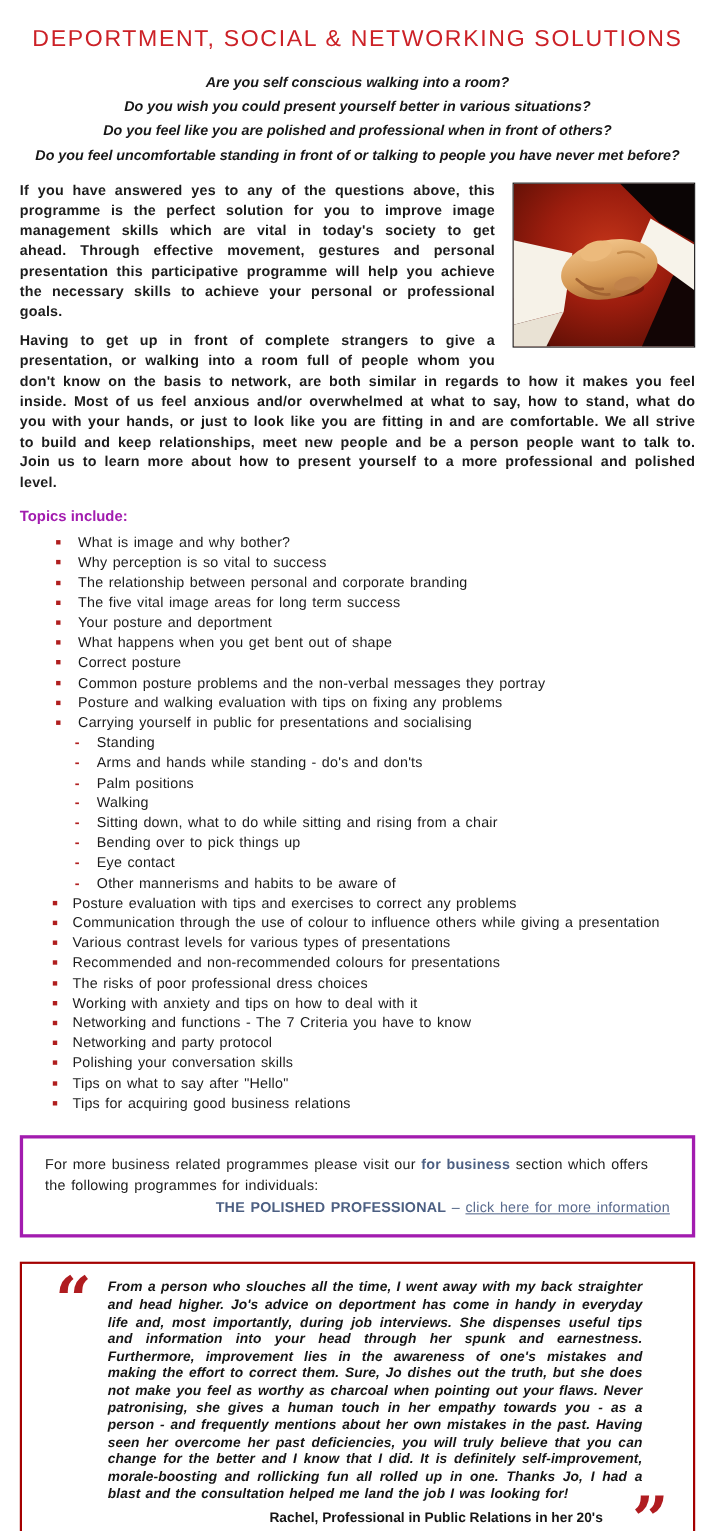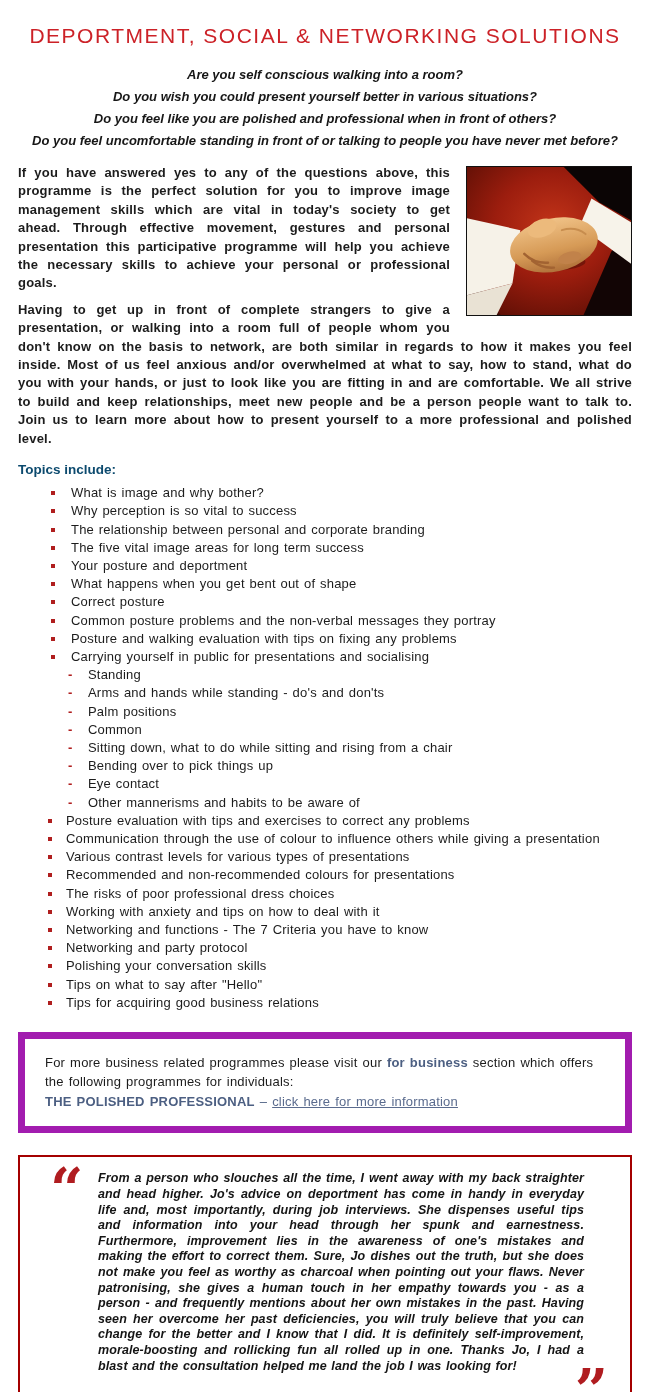--- a/index.html
+++ b/index.html
@@ -33,21 +33,21 @@
   }
   .photo svg { display:block; width:100%; height:100%; }
   p.body {
     font-size:13px; line-height:18.4px; text-align:justify;
     letter-spacing:0.2px; word-spacing:1.4px; margin-bottom:8px;font-weight:bold;
   }
 
   
   .topics-heading {
     clear:left; margin:14px 0 7px; font-size:13.5px; font-weight:bold;
-    color:#0c4a6e;
+    color:#a21caf;
   }
   ul.topics, ul.subtopics { list-style:none; }
   ul.topics li, ul.subtopics li {
     position:relative; font-size:13px; line-height:18.2px;
     letter-spacing:0.2px; word-spacing:1px; color:#1c1c1c;
   }
   ul.g1 { padding-left:33px; }
   ul.g1 li { padding-left:20px; }
   ul.g2 { padding-left:30px; }
   ul.g2 li { padding-left:18px; }
@@ -57,26 +57,26 @@
   }
   ul.subtopics { padding-left:50px; }
   ul.subtopics li { padding-left:20px; }
   ul.subtopics li::before {
     content:"-"; position:absolute; left:0; top:0; color:#B01E1E;
     font-weight:bold;
   }
 
   
   .business-box {
-    margin-top:20px; border:7px solid #a21caf;
+    margin-top:20px; border:3px solid #a21caf;
     padding:14px 20px 15px 20px;
     font-size:13px; line-height:19.5px; letter-spacing:0.2px; word-spacing:1.2px;
   }
   .business-box .blue-bold { color:#4C5F82; font-weight:bold; }
-  .prog-row { margin-top:0; }
+  .prog-row { margin-top:0;text-align:right; }
   .prog-row .dash { color:#4C5F82; }
   .prog-row a {
     color:#5A6B8E; text-decoration:underline; cursor:pointer;
   }
 
   
   .quote-box {
     position:relative; margin-top:22px; border:2px solid #A40000;
     min-height:264px; padding:14px 46px 12px 78px;
   }
@@ -158,21 +158,21 @@
       <li>What happens when you get bent out of shape</li>
       <li>Correct posture</li>
       <li>Common posture problems and the non-verbal messages they portray</li>
       <li>Posture and walking evaluation with tips on fixing any problems</li>
       <li>Carrying yourself in public for presentations and socialising</li>
     </ul>
   <ul class="subtopics">
       <li>Standing</li>
       <li>Arms and hands while standing - do's and don'ts</li>
       <li>Palm positions</li>
-      <li>Common</li>
+      <li>Walking</li>
       <li>Sitting down, what to do while sitting and rising from a chair</li>
       <li>Bending over to pick things up</li>
       <li>Eye contact</li>
       <li>Other mannerisms and habits to be aware of</li>
     </ul>
   <ul class="topics g2">
       <li>Posture evaluation with tips and exercises to correct any problems</li>
       <li>Communication through the use of colour to influence others while giving a presentation</li>
       <li>Various contrast levels for various types of presentations</li>
       <li>Recommended and non-recommended colours for presentations</li>
@@ -190,16 +190,17 @@
     <p class="prog-row">
       <span class="blue-bold">THE POLISHED PROFESSIONAL</span>
       <span class="dash">–</span>
       <a>click here for more information</a>
     </p>
   </div>
 
   <div class="quote-box">
     <span class="quote-mark open-quote">“</span>
     <p class="quote-text">From a person who slouches all the time, I went away with my back straighter and head higher. Jo's advice on deportment has come in handy in everyday life and, most importantly, during job interviews. She dispenses useful tips and information into your head through her spunk and earnestness. Furthermore, improvement lies in the awareness of one's mistakes and making the effort to correct them. Sure, Jo dishes out the truth, but she does not make you feel as worthy as charcoal when pointing out your flaws.  Never patronising, she gives a human touch in her empathy towards you - as a person - and frequently mentions about her own mistakes in the past. Having seen her overcome her past deficiencies, you will truly believe that you can change for the better and I know that I did. It is definitely self-improvement, morale-boosting and rollicking fun all rolled up in one. Thanks Jo, I had a blast and the consultation helped me land the job I was looking for!</p>
+    <div class="attr-row">Rachel,  Professional in Public Relations in her 20's</div>
     <span class="quote-mark close-quote">”</span>
   </div>
 
 </div>
 
 </body></html>

